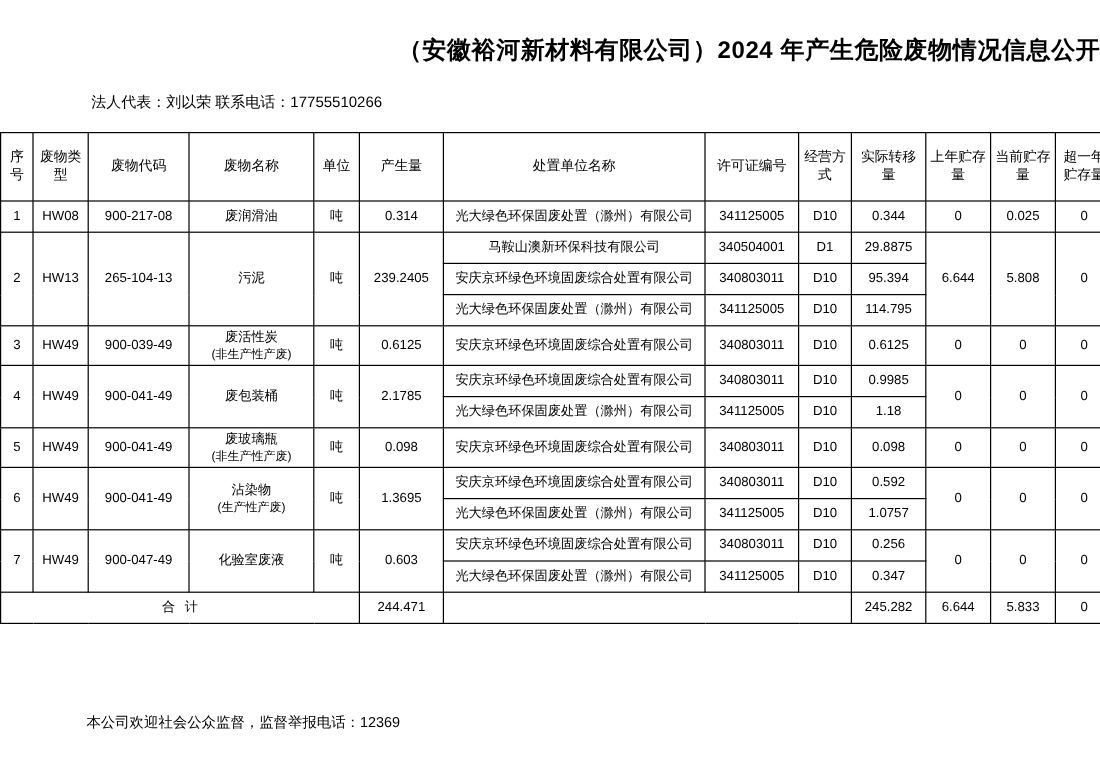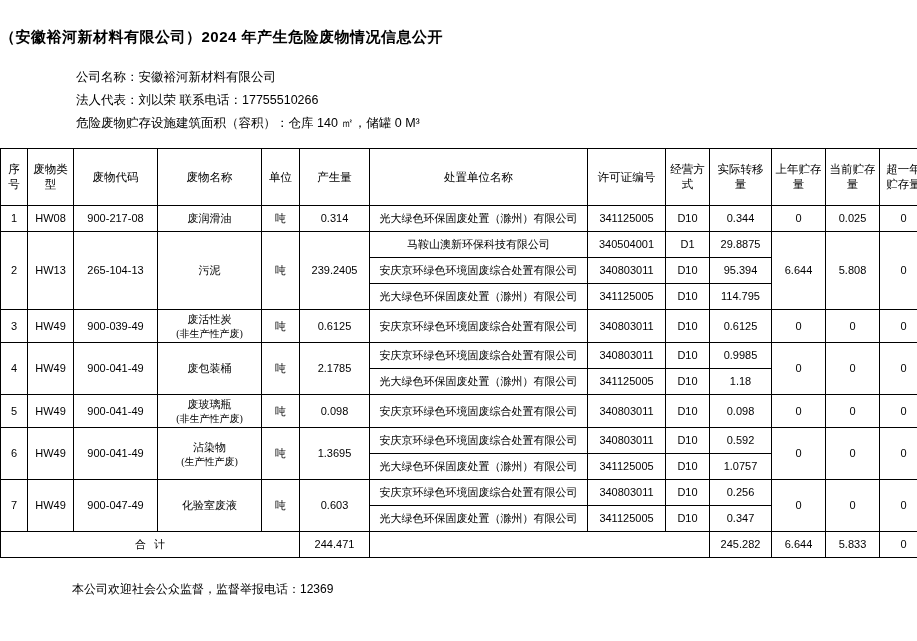--- a/index.html
+++ b/index.html
@@ -15,22 +15,22 @@
     font-size: 12px;
     overflow: hidden;
   }
   .page {
     position: relative;
     width: 917px;
     height: 641px;
     box-sizing: border-box;
   }
   .doc-title {
-    text-align: left;
-    font-size: 15px;
+    text-align: right;
+    font-size: 20px;
     font-weight: bold;
     letter-spacing: 0.5px;
     margin-top: 28px;
     margin-bottom: 20px;
   }
   .info-block {
     margin-left: 76px;
     font-size: 12.5px;
     line-height: 21px;
   }
@@ -69,44 +69,41 @@
   .c-org { width: 218px; }
   .c-license { width: 78px; }
   .c-mode { width: 44px; }
   .c-transfer { width: 62px; }
   .c-prev { width: 54px; }
   .c-cur { width: 54px; }
   .c-over { width: 48px; }
   .small2 {
     font-size: 10px;
     line-height: 13px;
-    font-family: Liberation Serif, serif;
   }
   .total-cell {
     letter-spacing: 8px;
     text-indent: 8px;
   }
   .footer {
     position: absolute;
     left: 72px;
-    bottom: 71px;
+    bottom: 58px;
     font-size: 12px;
   }
 </style>
 </head>
 <body>
 
 <div class="page">
 
   <div class="doc-title">（安徽裕河新材料有限公司）2024 年产生危险废物情况信息公开</div>
 
   <div class="info-block">
-    <div class="info-line">公司名称：安徽裕河新材料有限公司</div>
     <div class="info-line">法人代表：刘以荣  联系电话：17755510266</div>
-    <div class="info-line">危险废物贮存设施建筑面积（容积）：仓库 140 ㎡，储罐 0 M³</div>
   </div>
 
   <table class="waste">
     <colgroup>
       <col class="c-seq">
         <col class="c-type">
         <col class="c-code">
         <col class="c-name">
       <col class="c-unit">
         <col class="c-amount">

